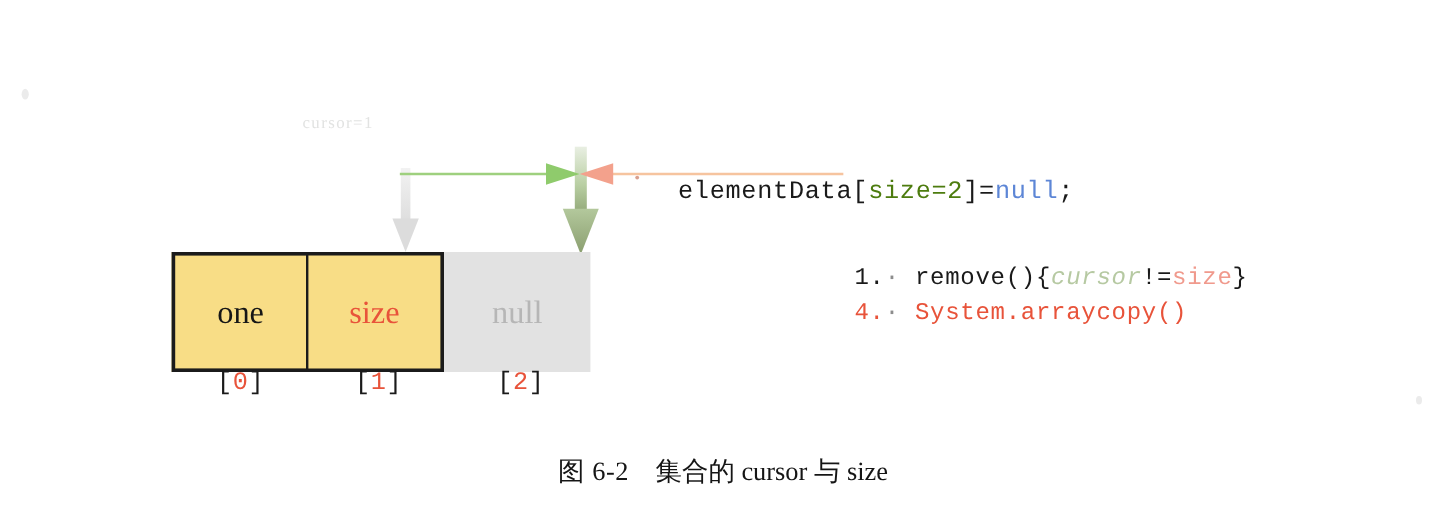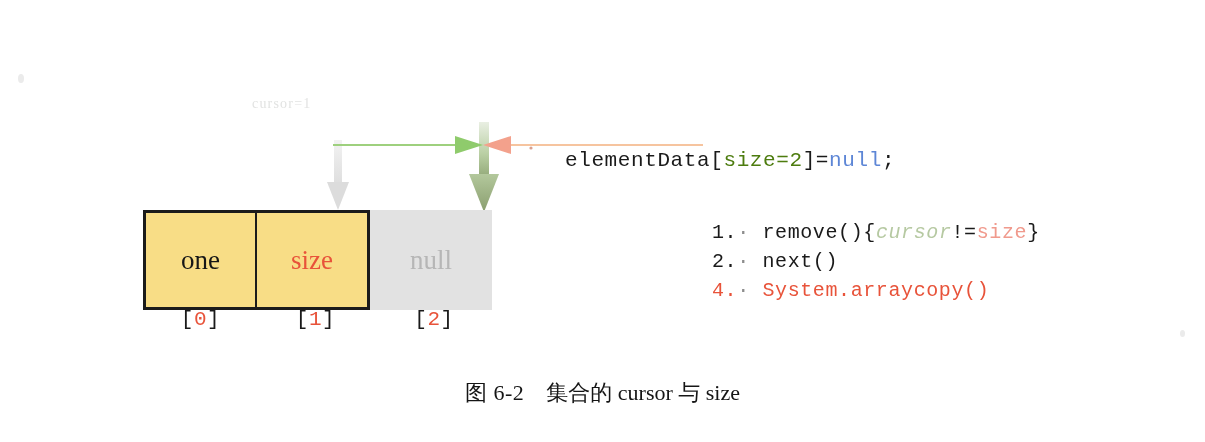--- a/index.html
+++ b/index.html
@@ -249,21 +249,20 @@
 
   <div id="index-row">
     <div class="index-label"><span>[</span><span class="index-num">0</span><span>]</span></div>
     <div class="index-label"><span>[</span><span class="index-num">1</span><span>]</span></div>
     <div class="index-label"><span>[</span><span class="index-num">2</span><span>]</span></div>
   </div>
 
   <div id="method-list">
     <span class="method-line m-dark"><span>1.</span><span class="midsep">·</span> <span>remove()</span><span>{</span><span class="tok-cursor-green">cursor</span><span>!=</span><span class="tok-size-red">size</span><span>}</span></span>
 
-    <span class="method-line m-dark"><span>2.</span><span class="midsep">·</span> <span>next()</span></span>
 
 
     <span class="method-line m-red"><span>4.</span><span class="midsep">·</span> <span>System.arraycopy()</span></span>
   </div>
 
   <div id="figure-caption">
     <span class="cap-num">图 6-2</span><span class="cap-gap"></span><span>集合的 cursor 与 size</span>
   </div>
 
 </div>

